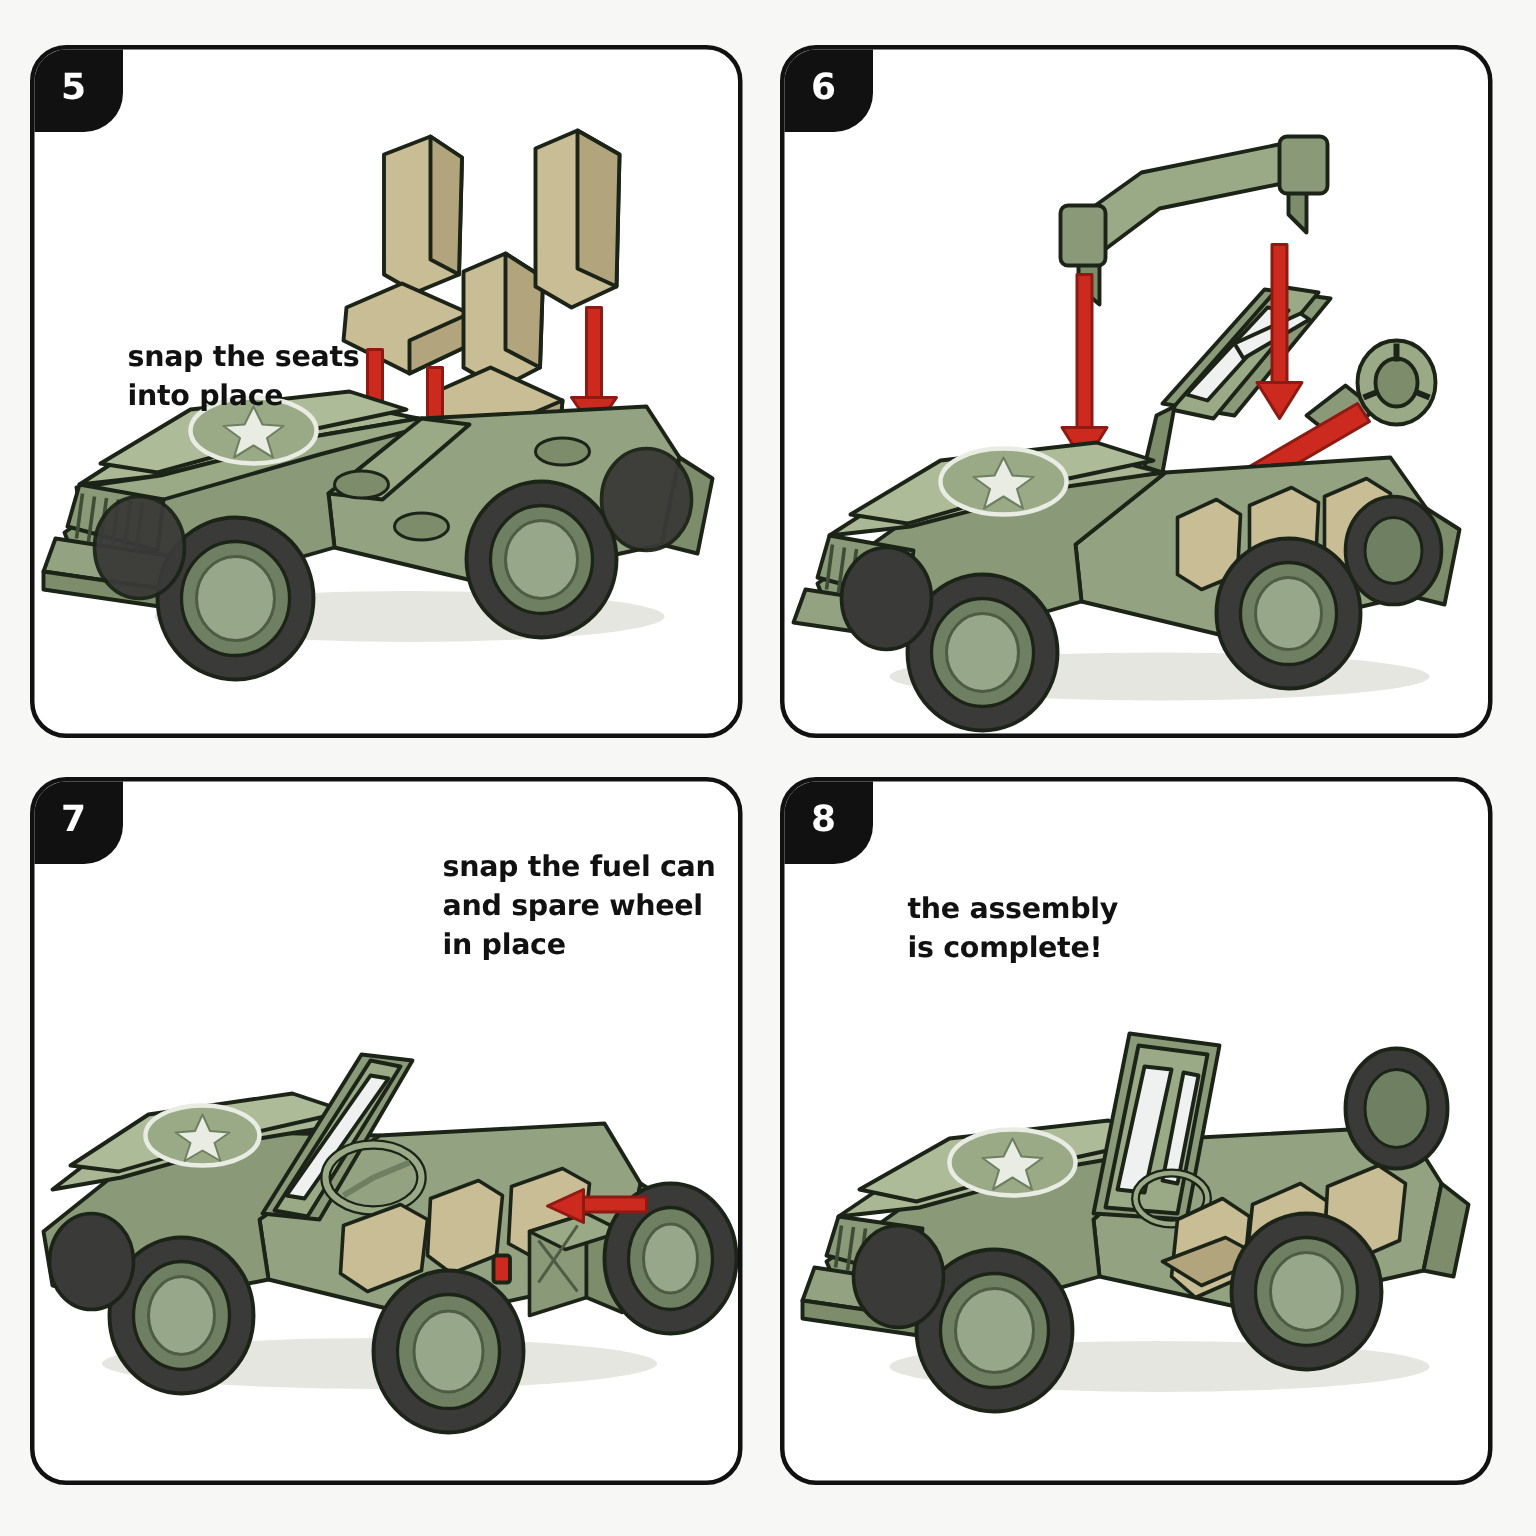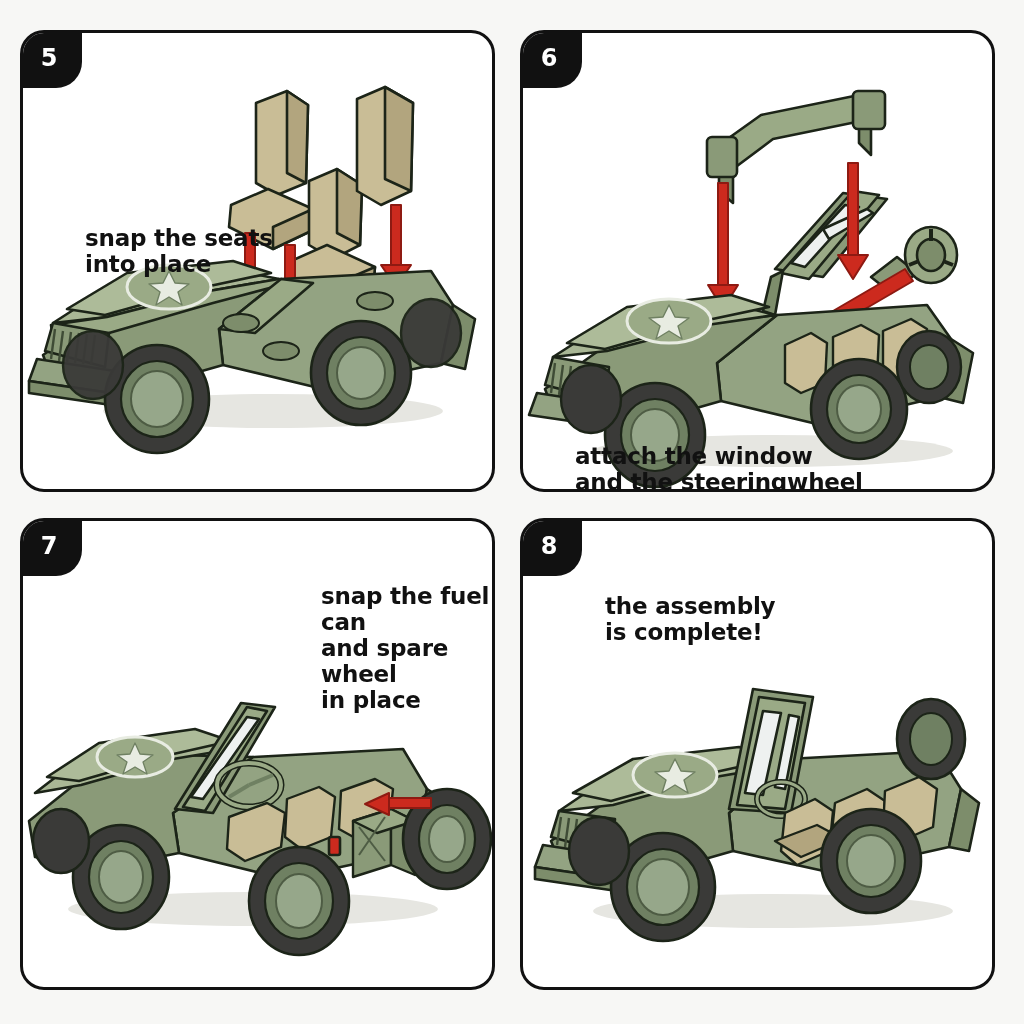--- a/index.html
+++ b/index.html
@@ -36,21 +36,21 @@
     display:flex;align-items:center;justify-content:center;
     padding-right:4px;padding-bottom:2px;
     box-sizing:border-box;
     z-index:30;
     letter-spacing:0;
   }
 
   .caption{
     position:absolute;
     color:#111111;
-    font-size:23px;
+    font-size:19px;
     font-weight:bold;
     line-height:26px;
     white-space:pre-line;
     z-index:25;
     letter-spacing:-0.2px;
   }
   #cap-5{left:62px;top:192px;}
   #cap-6{left:572px;top:-0px;}
   #cap-7{left:290px;top:-0px;}
   #cap-8{left:578px;top:-0px;margin-left:26px;}
@@ -267,27 +267,25 @@
           </g>
           <ellipse cx="68" cy="366" rx="30" ry="34" fill="#3a3a38" stroke="#1c2418" stroke-width="2.4"></ellipse>
           <g>
             <ellipse cx="406" cy="334" rx="32" ry="36" fill="#3a3a38" stroke="#1c2418" stroke-width="2.4"></ellipse>
             <ellipse cx="406" cy="334" rx="19" ry="22" fill="#6f8062" stroke="#1c2418" stroke-width="2"></ellipse>
           </g>
         </g>
       </svg>
     </div>
 
-    <div class="caption" id="cap-6" style="left:52px;top:410px;">attach the window
-and the steeringwheel</div>
   </div>
 
   <div class="panel" id="panel-7">
     <div class="badge">7</div>
-    <div class="caption" id="cap-7" style="left:272px;top:62px;margin-left:26px;">snap the fuel can
+    <div class="caption" id="cap-7" style="left:272px;top:44px;">snap the fuel can
 and spare wheel
 in place</div>
 
     <div class="stage">
       <svg viewBox="0 0 475 472" width="475" height="472">
         <ellipse cx="230" cy="388" rx="185" ry="17" fill="#e6e6e1"></ellipse>
 
         <g stroke="#1c2418" stroke-width="2.6" stroke-linejoin="round">
 
           <path d="M150 292 L230 236 L380 228 L404 268 L392 330 L262 358 L156 332 Z" fill="#93a382"></path>

